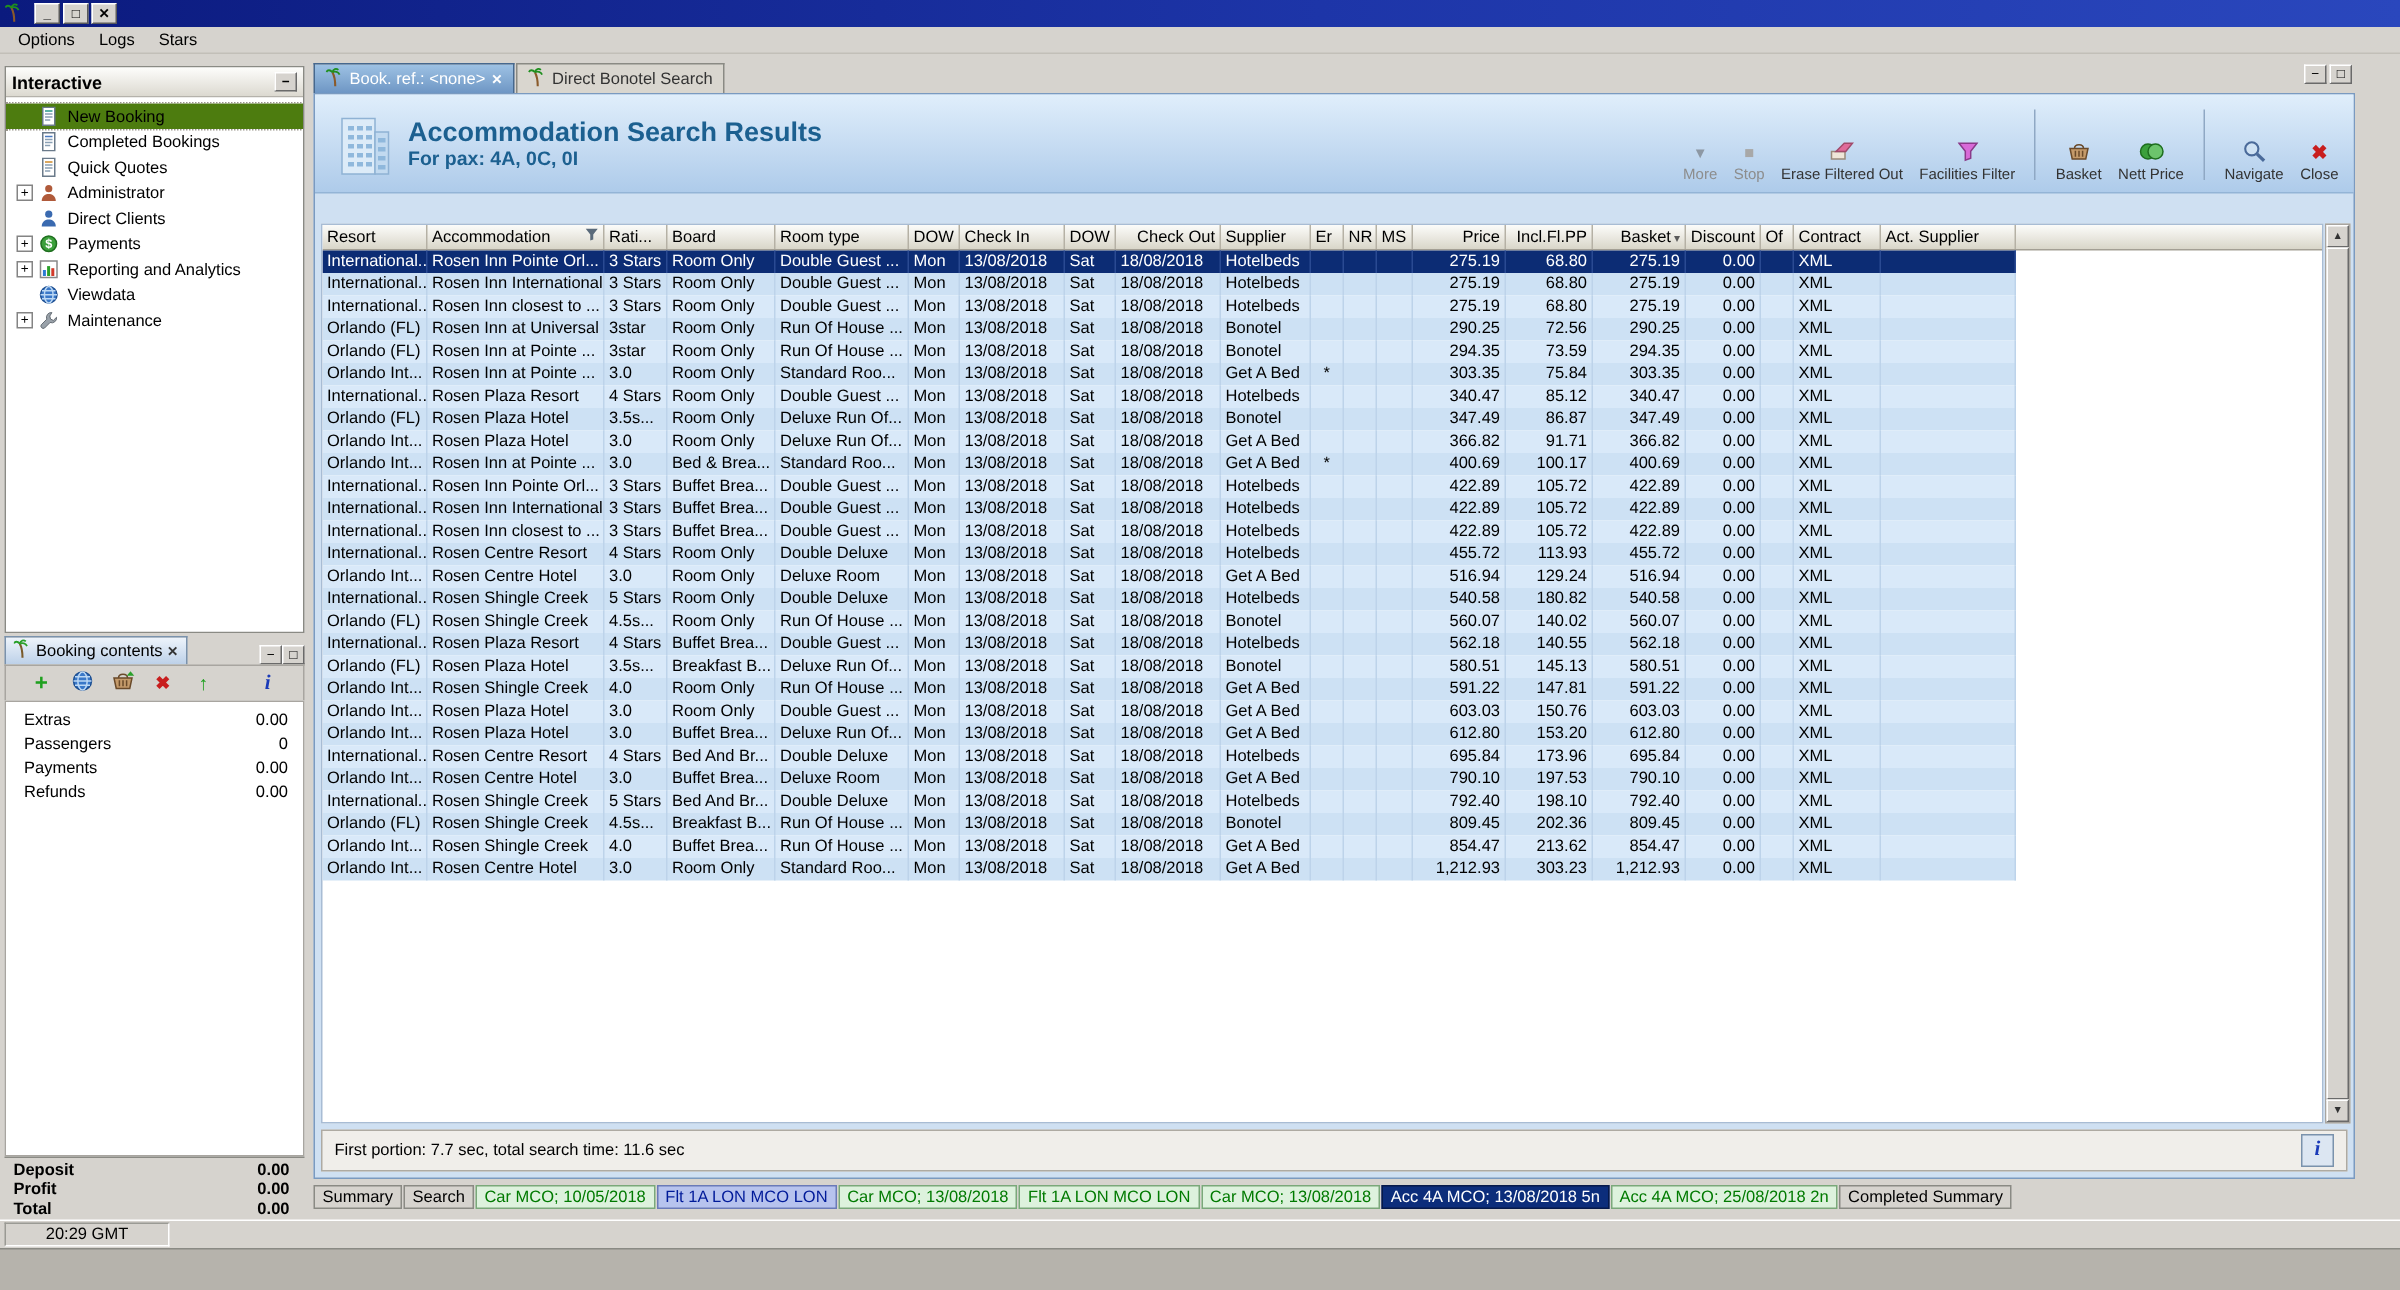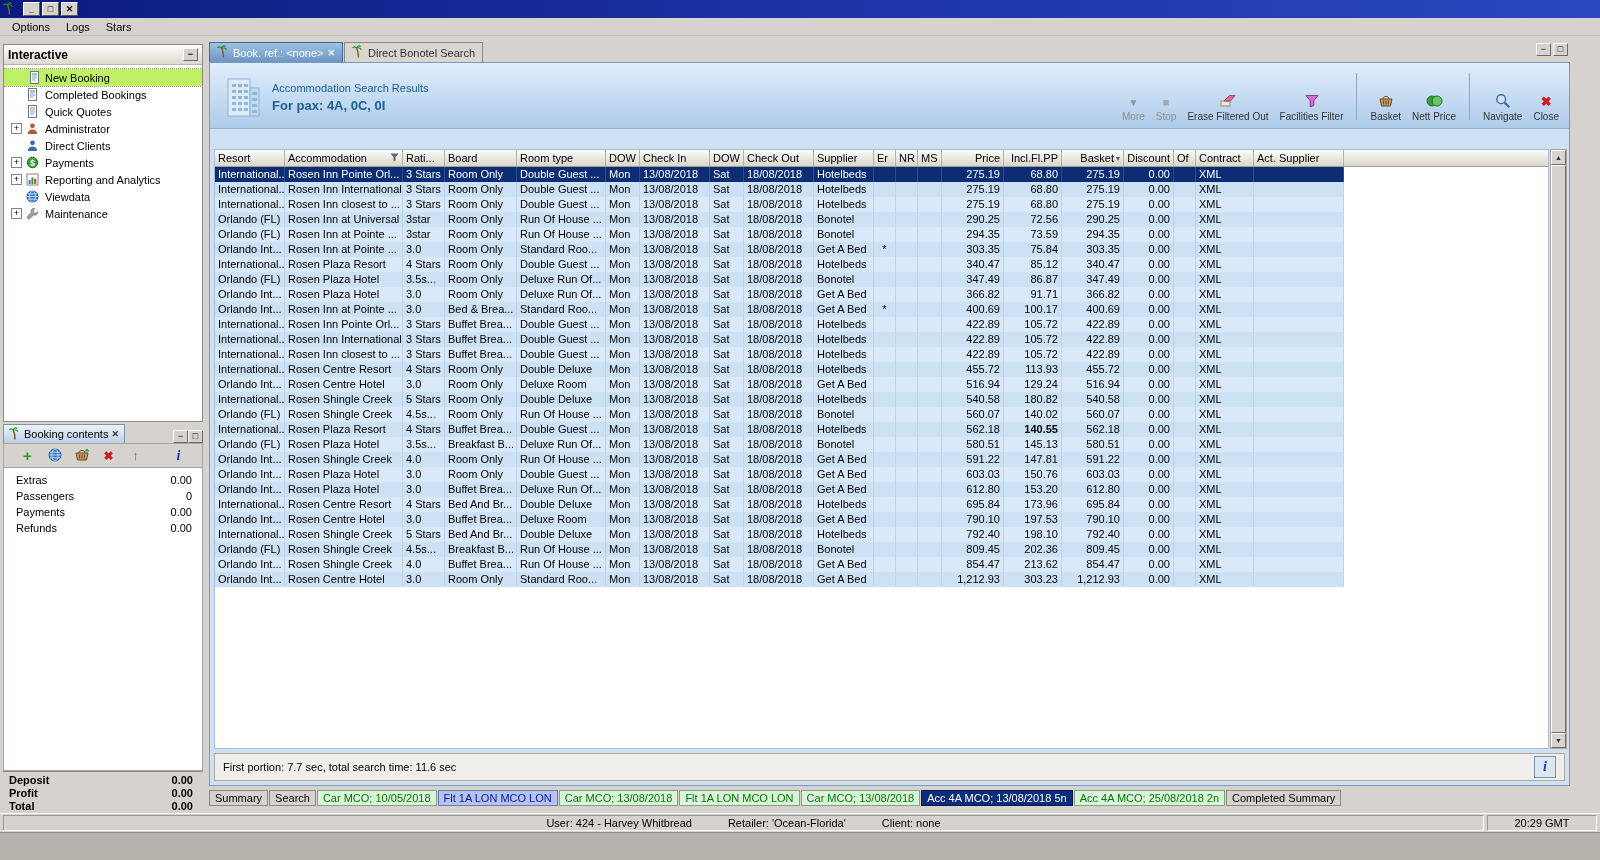--- a/index.html
+++ b/index.html
@@ -17,21 +17,21 @@
   .menubar { position:absolute; top:18px; left:0; right:0; height:18px; background:#d6d3ce; display:flex; align-items:center; padding-left:4px; border-bottom:1px solid #c2bfb8; }
   .menu-item { padding:2px 8px; cursor:default; }
 
   
   .ipanel { position:absolute; top:44px; left:3px; width:200px; height:378px; border:1px solid #8a8a84; background:#fff; display:flex; flex-direction:column; }
   .phead { height:20px; background:linear-gradient(#fdfdfb,#dcd9d0); border-bottom:1px solid #b5b2ab; display:flex; align-items:center; padding:0 4px; font-weight:bold; font-size:12px; }
   .phead .sp { flex:1; }
   .mini-btn { width:15px; height:13px; background:#d6d3ce; border:1px solid; border-color:#fff #6a6a6a #6a6a6a #fff; font-size:9px; line-height:11px; text-align:center; }
   .tree { flex:1; background:#fff; padding-top:4px; overflow:hidden; }
   .tree-item { height:17px; display:flex; align-items:center; padding-left:7px; white-space:nowrap; }
-  .tree-item.sel { background:#bef264; outline:1px dotted #9a968c;text-align:right; }
+  .tree-item.sel { background:#4d7c0f; outline:1px dotted #9a968c; }
   .expander { width:11px; height:11px; border:1px solid #848484; background:#fff; font-size:9px; line-height:9px; text-align:center; margin-right:4px; color:#000; }
   .exp-sp { width:15px; }
   .tree-ic { width:15px; height:13px; margin-right:4px; }
   .tree-lb { font-size:11px; }
 
   
   .bpanel { position:absolute; top:423px; left:3px; width:200px; height:390px; display:flex; flex-direction:column; }
   .bp-tabrow { height:20px; display:flex; align-items:flex-end; background:#d6d3ce; }
   .bp-tab { height:19px; background:linear-gradient(#eef4fb,#bcd0e8); border:1px solid #7a92ac; border-bottom:none; display:flex; align-items:center; gap:3px; padding:0 5px; font-size:11px; }
   .bp-tab .x { color:#333; font-size:9px; font-weight:bold; }
@@ -48,21 +48,21 @@
   .maincol { position:absolute; left:207px; top:40px; right:30px; bottom:0; }
   .tabstrip { position:absolute; top:0; left:0; right:0; height:22px; display:flex; align-items:flex-end; padding-left:2px; gap:1px; }
   .tab { height:20px; display:flex; align-items:center; gap:4px; padding:0 7px; border:1px solid #8a8a84; border-bottom:none; background:#d9d6cf; color:#333; font-size:11px; white-space:nowrap; }
   .tab.active { background:linear-gradient(#9ec2e4,#6e96c4); color:#fff; border-color:#46688e; }
   .tab .x { font-size:9px; font-weight:bold; }
   .mdi-btns { position:absolute; right:2px; top:3px; display:flex; gap:2px; }
 
   .content { position:absolute; top:22px; left:2px; right:0; bottom:74px; border:1px solid #7a9ac0; background:#cfe0f2; }
   .band { position:relative; height:66px; background:linear-gradient(#e0eefb,#aecbea); border-bottom:1px solid #93b4d6; display:flex; align-items:center; }
   .band-icon { margin:0 10px 0 14px; width:38px; height:42px; }
-  .band-title { font-size:11px; font-weight:normal; color:#1c6090; line-height:19px; }
+  .band-title { font-size:18px; font-weight:bold; color:#1c6090; line-height:19px; }
   .band-sub { font-size:13px; font-weight:bold; color:#1c6090; }
   .band-toolbar { position:absolute; right:10px; top:6px; bottom:4px; display:flex; align-items:stretch; gap:11px; }
   .tbtn { display:flex; flex-direction:column; align-items:center; justify-content:flex-end; gap:3px; font-size:10px; color:#333; white-space:nowrap; padding-bottom:2px; }
   .tbtn .tb-ic { height:16px; display:flex; align-items:flex-end; }
   .tbtn.disabled { color:#8d8d8d; }
   .tb-sep { width:1px; background:#8fa8c4; margin:4px 2px; }
 
   .results-bar { height:20px; background:linear-gradient(#e8f1fb,#c2d8f0); border-bottom:1px solid #a8c2de; font-weight:bold; padding:3px 8px; }
 
   .table-zone { position:absolute; top:86px; left:4px; right:20px; bottom:36px; background:#fff; border:1px solid #a8bcd4; overflow:hidden; }
@@ -442,21 +442,21 @@
           </div>
           <div class="th" style="width: 34px;">
             <span>DOW</span>
           </div>
           <div class="th" style="width: 70px;">
             <span>Check In</span>
           </div>
           <div class="th" style="width: 34px;">
             <span>DOW</span>
           </div>
-          <div class="th" style="width: 70px;">
+          <div class="th" style="width: 70px; justify-content: flex-end;">
             <span>Check Out</span>
           </div>
           <div class="th" style="width: 60px;">
             <span>Supplier</span>
           </div>
           <div class="th" style="width: 22px;">
             <span>Er</span>
           </div>
           <div class="th" style="width: 22px;">
             <span>NR</span>
@@ -871,21 +871,21 @@
             <div class="td" style="width: 89px;">Double Guest ...</div>
             <div class="td" style="width: 34px;">Mon</div>
             <div class="td" style="width: 70px;">13/08/2018</div>
             <div class="td" style="width: 34px;">Sat</div>
             <div class="td" style="width: 70px;">18/08/2018</div>
             <div class="td" style="width: 60px;">Hotelbeds</div>
             <div class="td ctr" style="width: 22px;"></div>
             <div class="td ctr" style="width: 22px;"></div>
             <div class="td ctr" style="width: 24px;"></div>
             <div class="td num" style="width: 62px;">562.18</div>
-            <div class="td num" style="width: 58px; font-weight: bold;">140.55</div>
+            <div class="td num" style="width: 58px;">140.55</div>
             <div class="td num" style="width: 62px;">562.18</div>
             <div class="td num" style="width: 50px;">0.00</div>
             <div class="td ctr" style="width: 22px;"></div>
             <div class="td" style="width: 58px;">XML</div>
             <div class="td" style="width: 90px;"></div>
           </div>
           <div class="tr">
             <div class="td" style="width: 70px;">Orlando (FL)</div>
             <div class="td" style="width: 118px;">Rosen Plaza Hotel</div>
             <div class="td" style="width: 42px;">3.5s...</div>
@@ -1129,20 +1129,15 @@
       <div class="btab green">Car MCO; 13/08/2018</div>
       <div class="btab green">Flt 1A LON MCO LON</div>
       <div class="btab green">Car MCO; 13/08/2018</div>
       <div class="btab navy">Acc 4A MCO; 13/08/2018 5n</div>
       <div class="btab green">Acc 4A MCO; 25/08/2018 2n</div>
       <div class="btab plain">Completed Summary</div>
     </div>
 </div>
 
 <div class="statusbar">
-  <div class="sb-main">
-    <span>User: 424 - Harvey Whitbread</span>
-    <span>Retailer: 'Ocean-Florida'</span>
-    <span>Client: none</span>
-  </div>
   <div class="sb-time">20:29 GMT</div>
 </div>
 <div class="bottom-fill"></div>
 
 </body></html>

